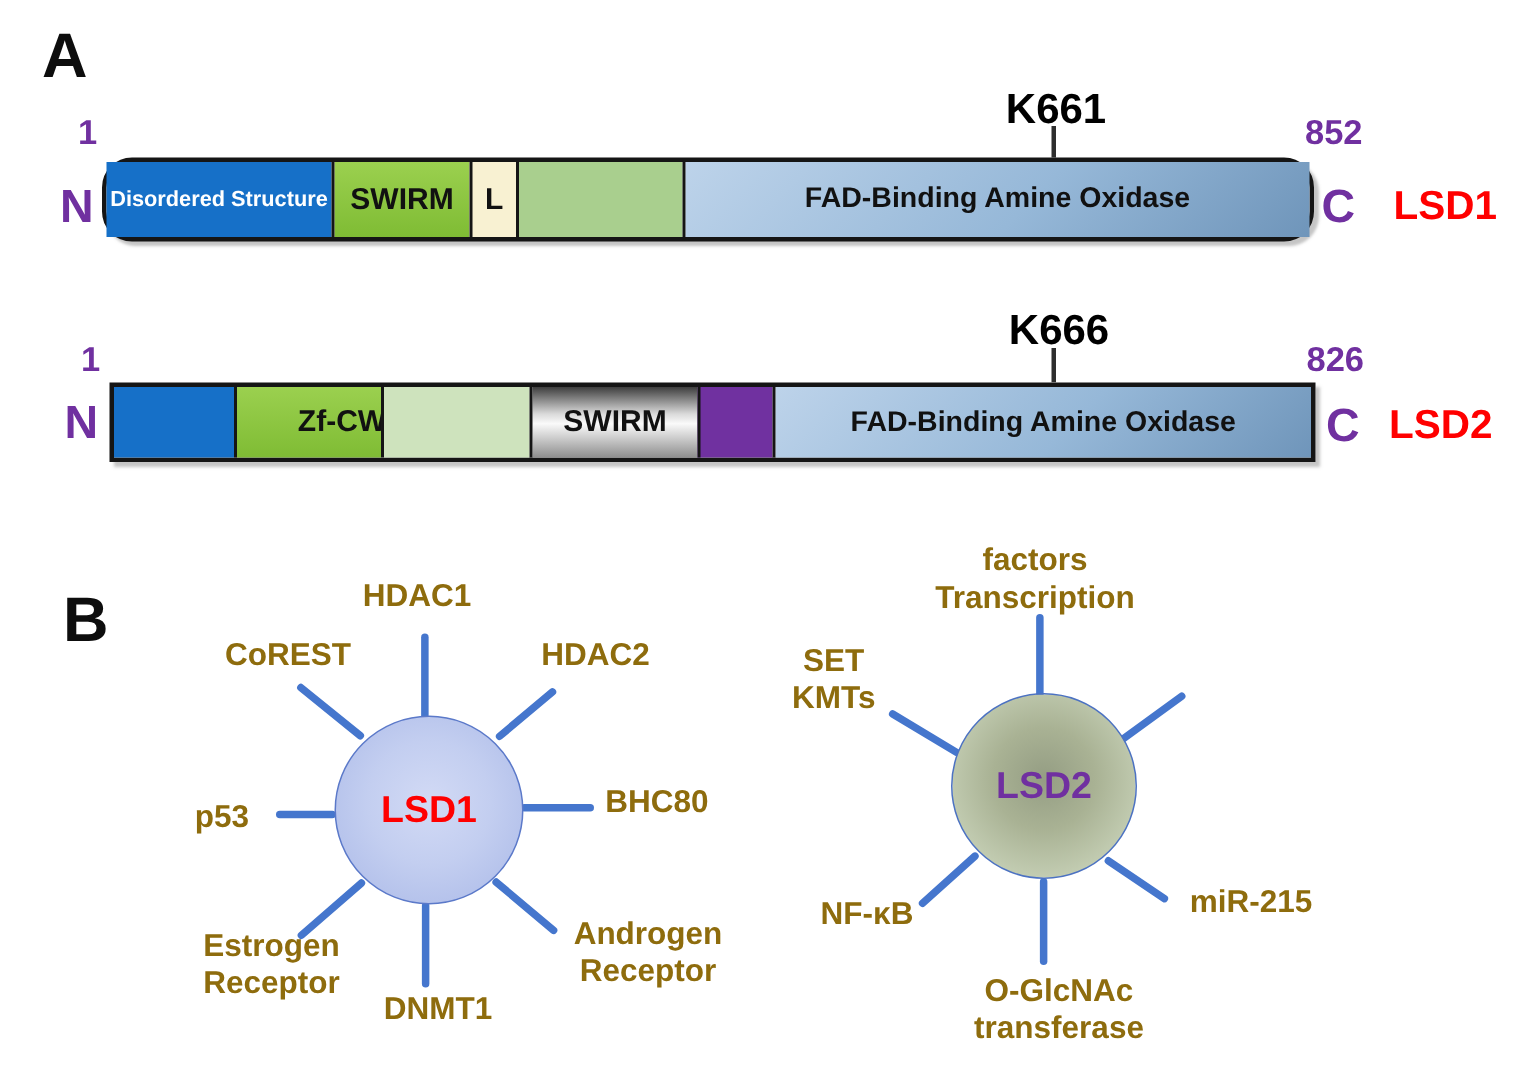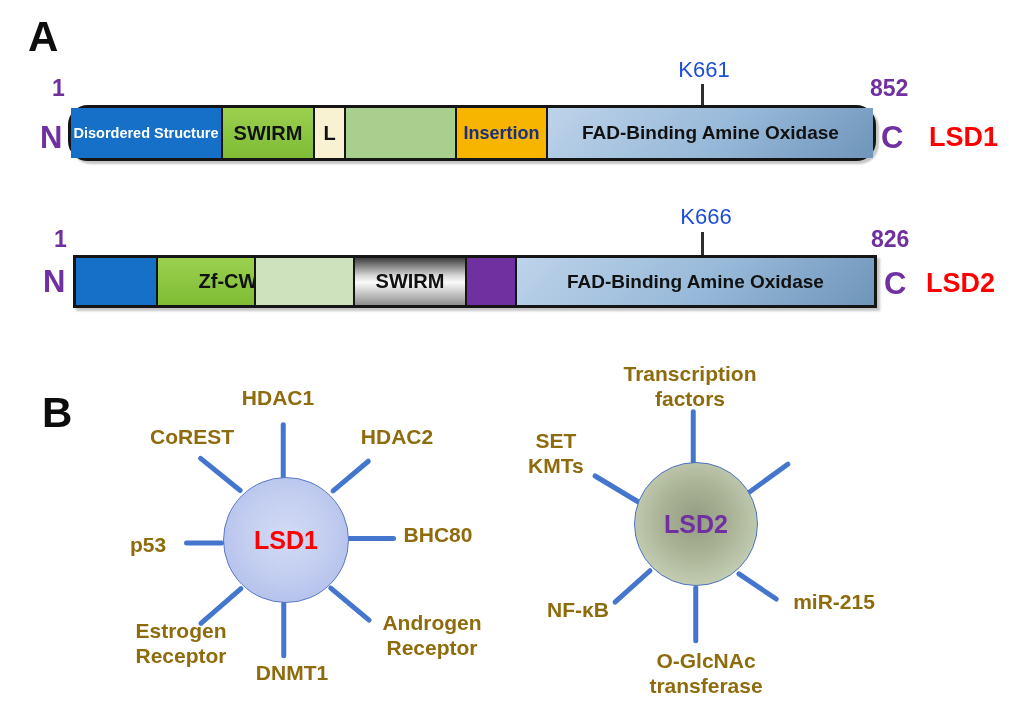--- a/index.html
+++ b/index.html
@@ -30,21 +30,21 @@
   .t-ds{font-size:14.5px;color:#ffffff;}
   .t-swirm{font-size:20px;}
   .t-l{font-size:20px;}
   .t-ins{font-size:18px;color:#1b2f7e;}
   .t-fad{font-size:19px;}
   .t-zfcw{font-size:20px;padding-left:44px;}
 
   .purple-num{color:#7030a0;font-weight:bold;font-size:23px;line-height:1;}
   .purple-nc{color:#7030a0;font-weight:bold;font-size:31px;line-height:1;}
   .protein-name{color:#ff0000;font-weight:bold;font-size:27px;line-height:1;}
-  .site-label{color:#1d4ed8;font-weight:normal;font-size:22px;line-height:1;transform:translateX(-50%);}
+  .site-label{color:#000000;font-weight:bold;font-size:28px;line-height:1;transform:translateX(-50%);}
   .tick{position:absolute;width:2.5px;background:#2e2e2e;}
 
   
   .hub{position:absolute;border-radius:50%;display:flex;align-items:center;justify-content:center;
        font-weight:bold;font-size:25px;}
   .hub1{left:223px;top:477px;width:124px;height:124px;color:#ff0000;
         background:radial-gradient(circle at 50% 46%,#d2daf5 0%,#c3cef0 45%,#a9b8e7 100%);
         border:1.5px solid #5b79c9;}
   .hub2{left:634px;top:462px;width:122px;height:122px;color:#7030a0;
         background:radial-gradient(circle at 50% 46%,#949d83 0%,#a9b294 38%,#c6d0b6 78%,#cfd9c1 100%);
@@ -67,21 +67,20 @@
   <div class="abs purple-nc" style="left:881px;top:122px;">C</div>
   <div class="abs protein-name" style="left:929px;top:124px;">LSD1</div>
   <div class="abs site-label" style="left:704px;top:59px;">K661</div>
   <div class="tick" style="left:701px;top:84px;height:21px;"></div>
 
   <div class="bar bar1">
     <div class="seg c-blue t-ds" style="width:150px;">Disordered Structure</div>
     <div class="seg c-green t-swirm" style="width:92px;">SWIRM</div>
     <div class="seg c-cream t-l" style="width:31px;">L</div>
     <div class="seg c-ltgreen1" style="width:111px;"></div>
-    <div class="seg c-orange t-ins" style="width:91px;">Insertion</div>
     <div class="seg c-fad t-fad" style="flex:1;">FAD-Binding Amine Oxidase</div>
   </div>
 
   <div class="abs purple-num" style="left:54px;top:228px;">1</div>
   <div class="abs purple-num" style="left:871px;top:228px;">826</div>
   <div class="abs purple-nc" style="left:43px;top:266px;">N</div>
   <div class="abs purple-nc" style="left:884px;top:268px;">C</div>
   <div class="abs protein-name" style="left:926px;top:270px;">LSD2</div>
   <div class="abs site-label" style="left:706px;top:206px;">K666</div>
   <div class="tick" style="left:701px;top:232px;height:23px;"></div>
@@ -142,22 +141,22 @@
   <div class="spoke" style="left:737px;top:570px;width:50px;transform:rotate(34deg);"></div>
   <div class="spoke" style="left:696px;top:583px;width:58px;transform:rotate(90deg);"></div>
   <div class="spoke" style="left:652px;top:567px;width:52px;transform:rotate(138deg);"></div>
   <div class="spoke" style="left:640px;top:501px;width:55px;transform:rotate(-149deg);"></div>
 
   <div class="hub hub2">
     <span>LSD2</span>
   </div>
 
   <div class="gold" style="left:690px;top:361px;">
+    <div>factors</div>
     <div>Transcription</div>
-    <div>factors</div>
   </div>
   <div class="gold gold-left" style="left:528px;top:428px;">
     <div>SET</div>
     <div>KMTs</div>
   </div>
   <div class="gold" style="left:578px;top:597px;">
     <span>NF-κB</span>
   </div>
   <div class="gold" style="left:834px;top:589px;">
     <span>miR-215</span>

